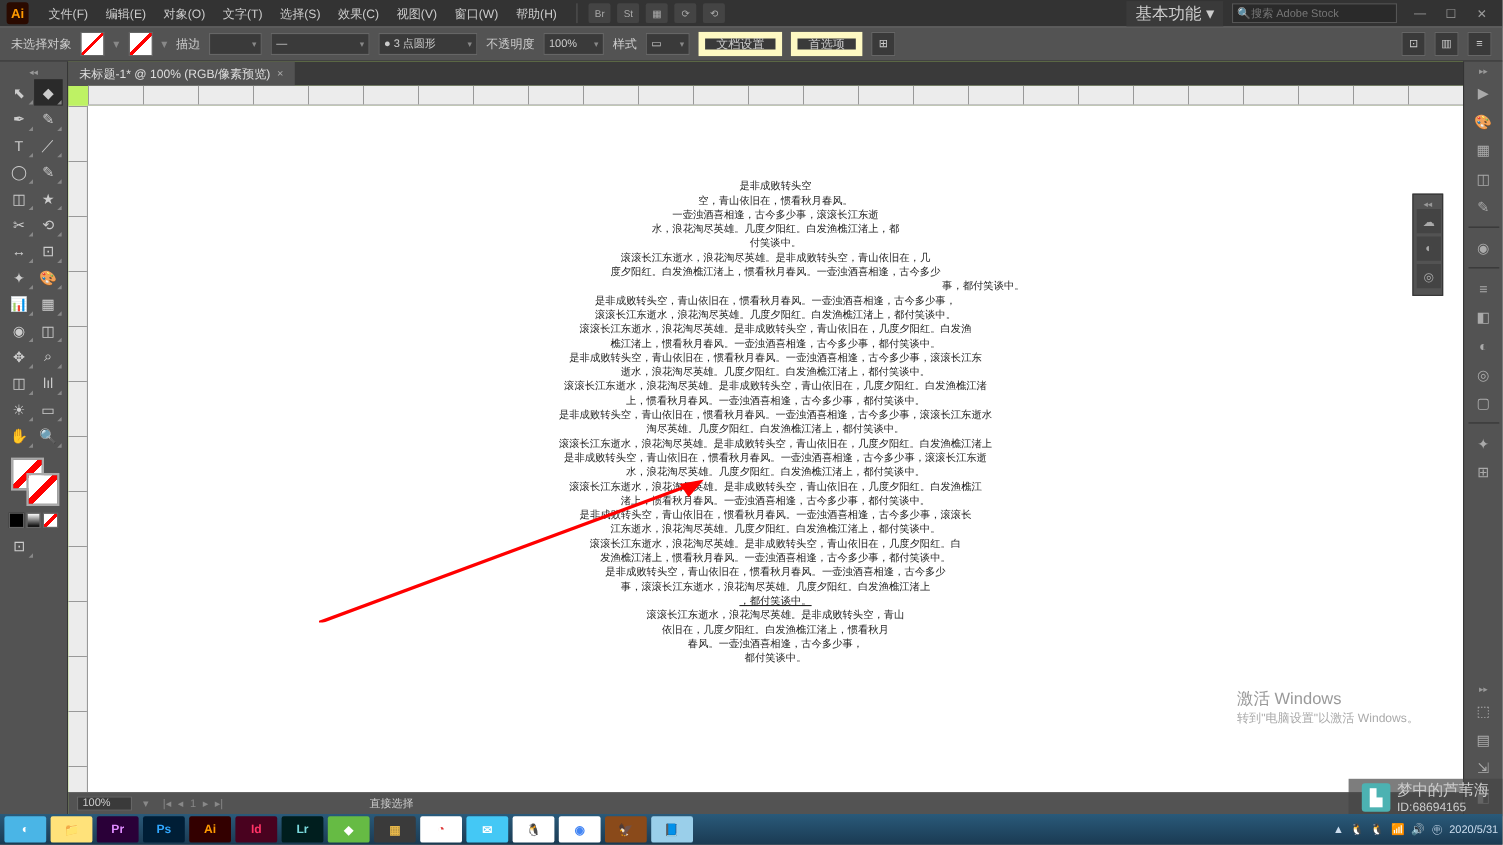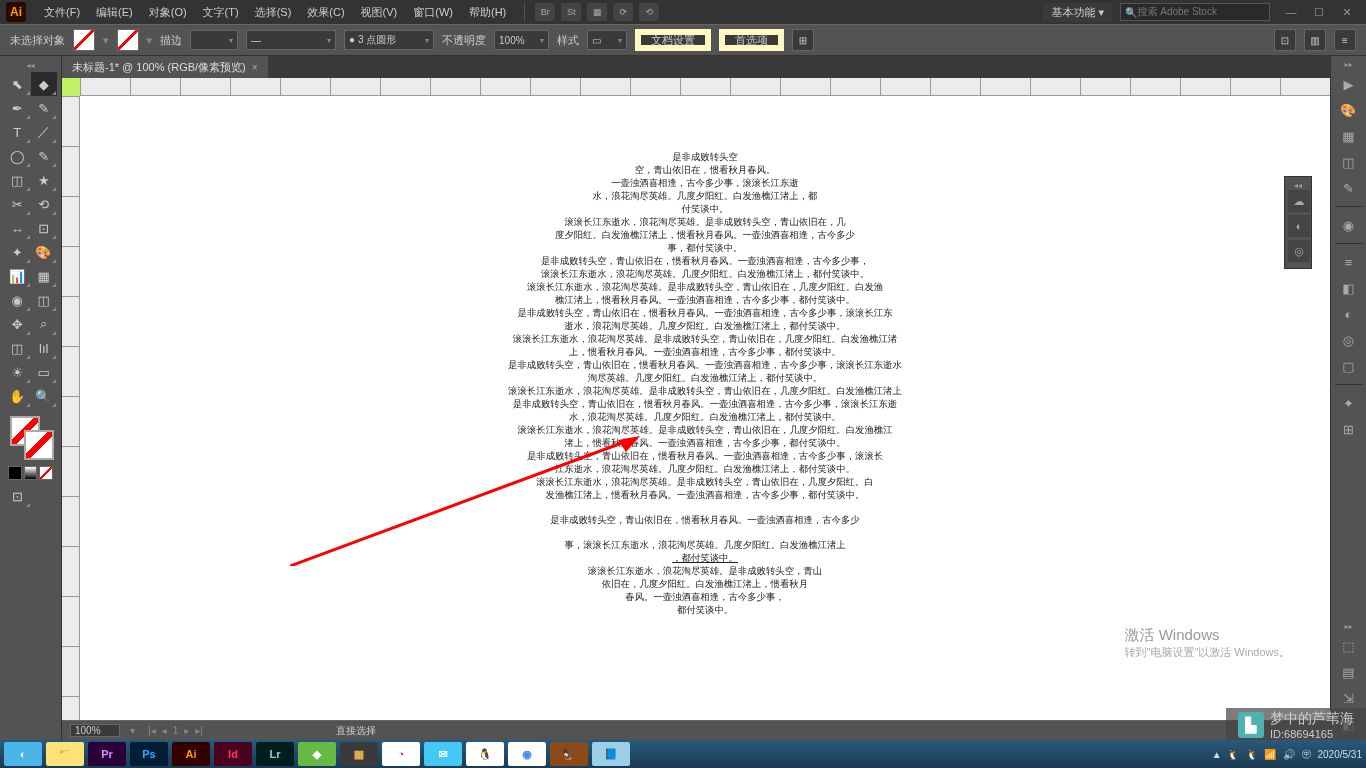--- a/index.html
+++ b/index.html
@@ -5,21 +5,21 @@
 * { margin: 0; padding: 0; box-sizing: border-box; font-family: "Microsoft YaHei", Arial, sans-serif; }
 body { width: 1366px; height: 768px; background: #4a4a4a; overflow: hidden; position: relative; }
 
 
 .menubar { height: 24px; background: #333; display: flex; align-items: center; padding: 0 6px; color: #ccc; font-size: 11px; }
 .menubar .logo { width: 20px; height: 20px; background: #2a0a00; color: #ff9a00; display: flex; align-items: center; justify-content: center; font-weight: bold; font-size: 12px; border-radius: 3px; margin-right: 10px; }
 .menubar .mitem { padding: 0 8px; cursor: pointer; }
 .menubar .micons { display: flex; gap: 6px; margin-left: 10px; padding-left: 10px; border-left: 1px solid #555; }
 .menubar .micon { width: 20px; height: 18px; background: #444; display: flex; align-items: center; justify-content: center; font-size: 9px; color: #aaa; border-radius: 2px; }
 .menubar .spacer { flex: 1; }
-.menubar .basicfn { padding: 2px 8px; background: #3a3a3a; font-size: 11px; margin-right: 8px; }
+.menubar .basicfn { padding: 2px 8px; background: #3a3a3a; font-size: 15px; margin-right: 8px; }
 .menubar .search { width: 150px; height: 18px; background: #2a2a2a; border: 1px solid #555; color: #777; font-size: 10px; padding: 0 4px; display: flex; align-items: center; }
 .menubar .winbtns { display: flex; gap: 2px; margin-left: 8px; }
 .menubar .winbtn { width: 26px; height: 18px; display: flex; align-items: center; justify-content: center; color: #999; font-size: 11px; }
 
 
 .ctrlbar { height: 32px; background: #535353; border-top: 1px solid #666; border-bottom: 1px solid #333; display: flex; align-items: center; padding: 0 10px; color: #ccc; font-size: 11px; gap: 8px; }
 .ctrlbar .txt { white-space: nowrap; }
 .ctrlbar .sw { width: 22px; height: 22px; border: 1px solid #666; background: linear-gradient(135deg, #fff 0 45%, #f00 45% 55%, #fff 55% 100%); }
 .ctrlbar .dd { height: 20px; background: #3a3a3a; border: 1px solid #666; color: #ccc; font-size: 10px; padding: 0 4px; display: flex; align-items: center; justify-content: space-between; gap: 4px; }
 .ctrlbar .dd .arr { font-size: 8px; color: #888; }
@@ -238,41 +238,41 @@
       <div class="rulers-v"></div>
       <div class="canvas">
         <div class="circletext" id="circletext">
             <div style="width: 22%; margin: 0px auto;">是非成败转头空</div>
             <div style="width: 33.7915%; margin: 0px auto;">空，青山依旧在，惯看秋月春风。</div>
             <div style="width: 47.0588%; margin: 0px auto;">一壶浊酒喜相逢，古今多少事，滚滚长江东逝</div>
             <div style="width: 56.7274%; margin: 0px auto;">水，浪花淘尽英雄。几度夕阳红。白发渔樵江渚上，都</div>
             <div style="width: 64.4379%; margin: 0px auto;">付笑谈中。</div>
             <div style="width: 70.8329%; margin: 0px auto;">滚滚长江东逝水，浪花淘尽英雄。是非成败转头空，青山依旧在，几</div>
             <div style="width: 76.244%; margin: 0px auto;">度夕阳红。白发渔樵江渚上，惯看秋月春风。一壶浊酒喜相逢，古今多少</div>
-            <div style="width: 80.869%; margin: 0px auto;">事，都付笑谈中。</div>
+            <div style="width: 80.869%; margin: 0px auto; text-align: right;">事，都付笑谈中。</div>
             <div style="width: 84.8365%; margin: 0px auto;">是非成败转头空，青山依旧在，惯看秋月春风。一壶浊酒喜相逢，古今多少事，</div>
             <div style="width: 88.2353%; margin: 0px auto;">滚滚长江东逝水，浪花淘尽英雄。几度夕阳红。白发渔樵江渚上，都付笑谈中。</div>
             <div style="width: 91.129%; margin: 0px auto;">滚滚长江东逝水，浪花淘尽英雄。是非成败转头空，青山依旧在，几度夕阳红。白发渔</div>
             <div style="width: 93.5646%; margin: 0px auto;">樵江渚上，惯看秋月春风。一壶浊酒喜相逢，古今多少事，都付笑谈中。</div>
             <div style="width: 95.5769%; margin: 0px auto;">是非成败转头空，青山依旧在，惯看秋月春风。一壶浊酒喜相逢，古今多少事，滚滚长江东</div>
             <div style="width: 97.1924%; margin: 0px auto;">逝水，浪花淘尽英雄。几度夕阳红。白发渔樵江渚上，都付笑谈中。</div>
             <div style="width: 98.4306%; margin: 0px auto;">滚滚长江东逝水，浪花淘尽英雄。是非成败转头空，青山依旧在，几度夕阳红。白发渔樵江渚</div>
             <div style="width: 99.3055%; margin: 0px auto;">上，惯看秋月春风。一壶浊酒喜相逢，古今多少事，都付笑谈中。</div>
             <div style="width: 99.8268%; margin: 0px auto;">是非成败转头空，青山依旧在，惯看秋月春风。一壶浊酒喜相逢，古今多少事，滚滚长江东逝水</div>
             <div style="width: 100%; margin: 0px auto;">淘尽英雄。几度夕阳红。白发渔樵江渚上，都付笑谈中。</div>
             <div style="width: 99.8268%; margin: 0px auto;">滚滚长江东逝水，浪花淘尽英雄。是非成败转头空，青山依旧在，几度夕阳红。白发渔樵江渚上</div>
             <div style="width: 98.4306%; margin: 0px auto;">是非成败转头空，青山依旧在，惯看秋月春风。一壶浊酒喜相逢，古今多少事，滚滚长江东逝</div>
             <div style="width: 97.1924%; margin: 0px auto;">水，浪花淘尽英雄。几度夕阳红。白发渔樵江渚上，都付笑谈中。</div>
             <div style="width: 95.5769%; margin: 0px auto;">滚滚长江东逝水，浪花淘尽英雄。是非成败转头空，青山依旧在，几度夕阳红。白发渔樵江</div>
             <div style="width: 93.5646%; margin: 0px auto;">渚上，惯看秋月春风。一壶浊酒喜相逢，古今多少事，都付笑谈中。</div>
             <div style="width: 91.129%; margin: 0px auto;">是非成败转头空，青山依旧在，惯看秋月春风。一壶浊酒喜相逢，古今多少事，滚滚长</div>
             <div style="width: 88.2353%; margin: 0px auto;">江东逝水，浪花淘尽英雄。几度夕阳红。白发渔樵江渚上，都付笑谈中。</div>
             <div style="width: 84.8365%; margin: 0px auto;">滚滚长江东逝水，浪花淘尽英雄。是非成败转头空，青山依旧在，几度夕阳红。白</div>
             <div style="width: 80.869%; margin: 0px auto;">发渔樵江渚上，惯看秋月春风。一壶浊酒喜相逢，古今多少事，都付笑谈中。</div>
-            <div style="width: 76.244%; margin: 12px auto;">是非成败转头空，青山依旧在，惯看秋月春风。一壶浊酒喜相逢，古今多少</div>
+            <div style="width: 76.244%; margin: 0px auto;">是非成败转头空，青山依旧在，惯看秋月春风。一壶浊酒喜相逢，古今多少</div>
             <div style="width: 70.8329%; margin: 0px auto;">事，滚滚长江东逝水，浪花淘尽英雄。几度夕阳红。白发渔樵江渚上</div>
             <div style="width: 64.4379%; margin: 0px auto; text-decoration: underline;">，都付笑谈中。</div>
             <div style="width: 56.7274%; margin: 0px auto;">滚滚长江东逝水，浪花淘尽英雄。是非成败转头空，青山</div>
             <div style="width: 47.0588%; margin: 0px auto;">依旧在，几度夕阳红。白发渔樵江渚上，惯看秋月</div>
             <div style="width: 33.7915%; margin: 0px auto;">春风。一壶浊酒喜相逢，古今多少事，</div>
             <div style="width: 22%; margin: 0px auto;">都付笑谈中。</div>
           </div>
         <svg class="arrow" style="left:210px; top:340px;" width="350" height="130">
           <line x1="0" y1="130" x2="340" y2="4" stroke="#f00" stroke-width="3"></line>
           <polygon points="350,0 328,4 336,16" fill="#f00"></polygon>

